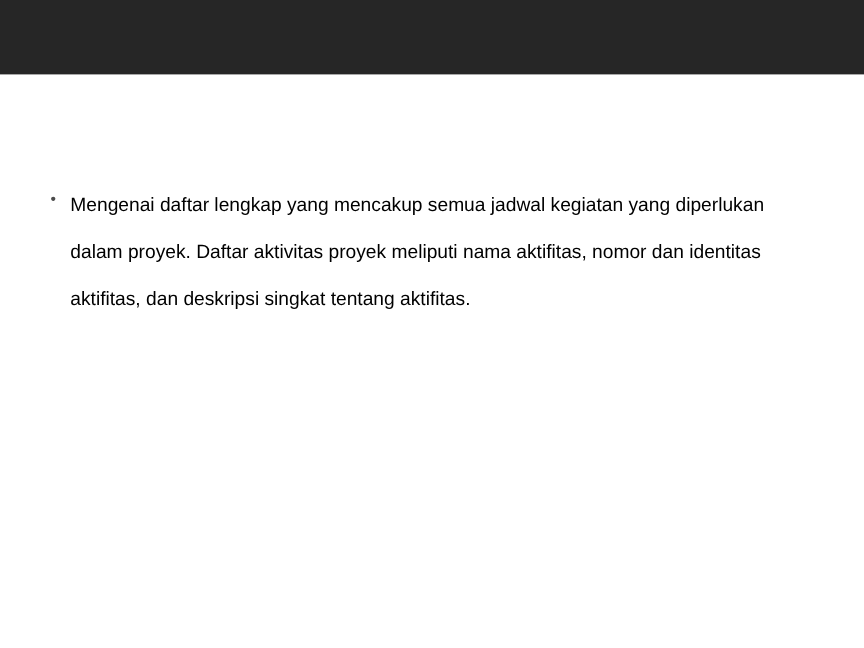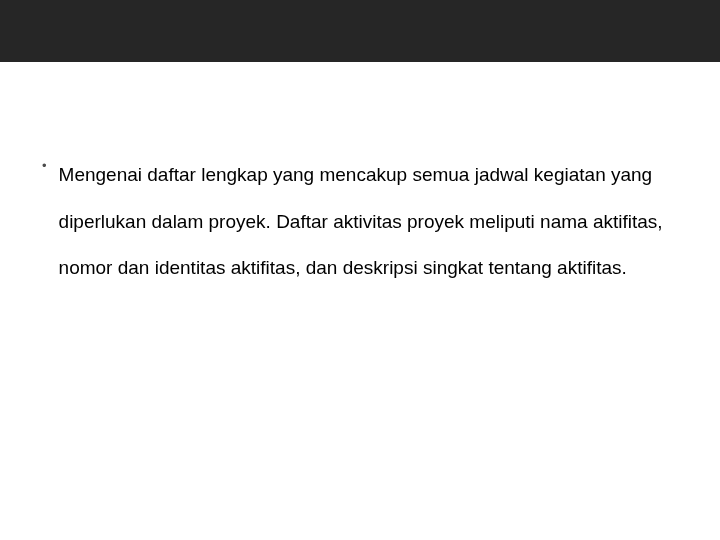--- a/index.html
+++ b/index.html
@@ -31,21 +31,21 @@
     align-items: flex-start;
   }
   .bullet {
     font-size: 13px;
     line-height: 28px;
     padding-left: 2px;
     padding-right: 12px;
     color: #4b4b4b;
   }
   .body-text {
-    font-size: 19px;
+    font-size: 16px;
     line-height: 2.45;
     font-family: "Trebuchet MS", "Lucida Sans", sans-serif;
   }
 </style>
 </head>
 <body>
 
 <div class="top-bar"></div>
 
 <div class="content">

